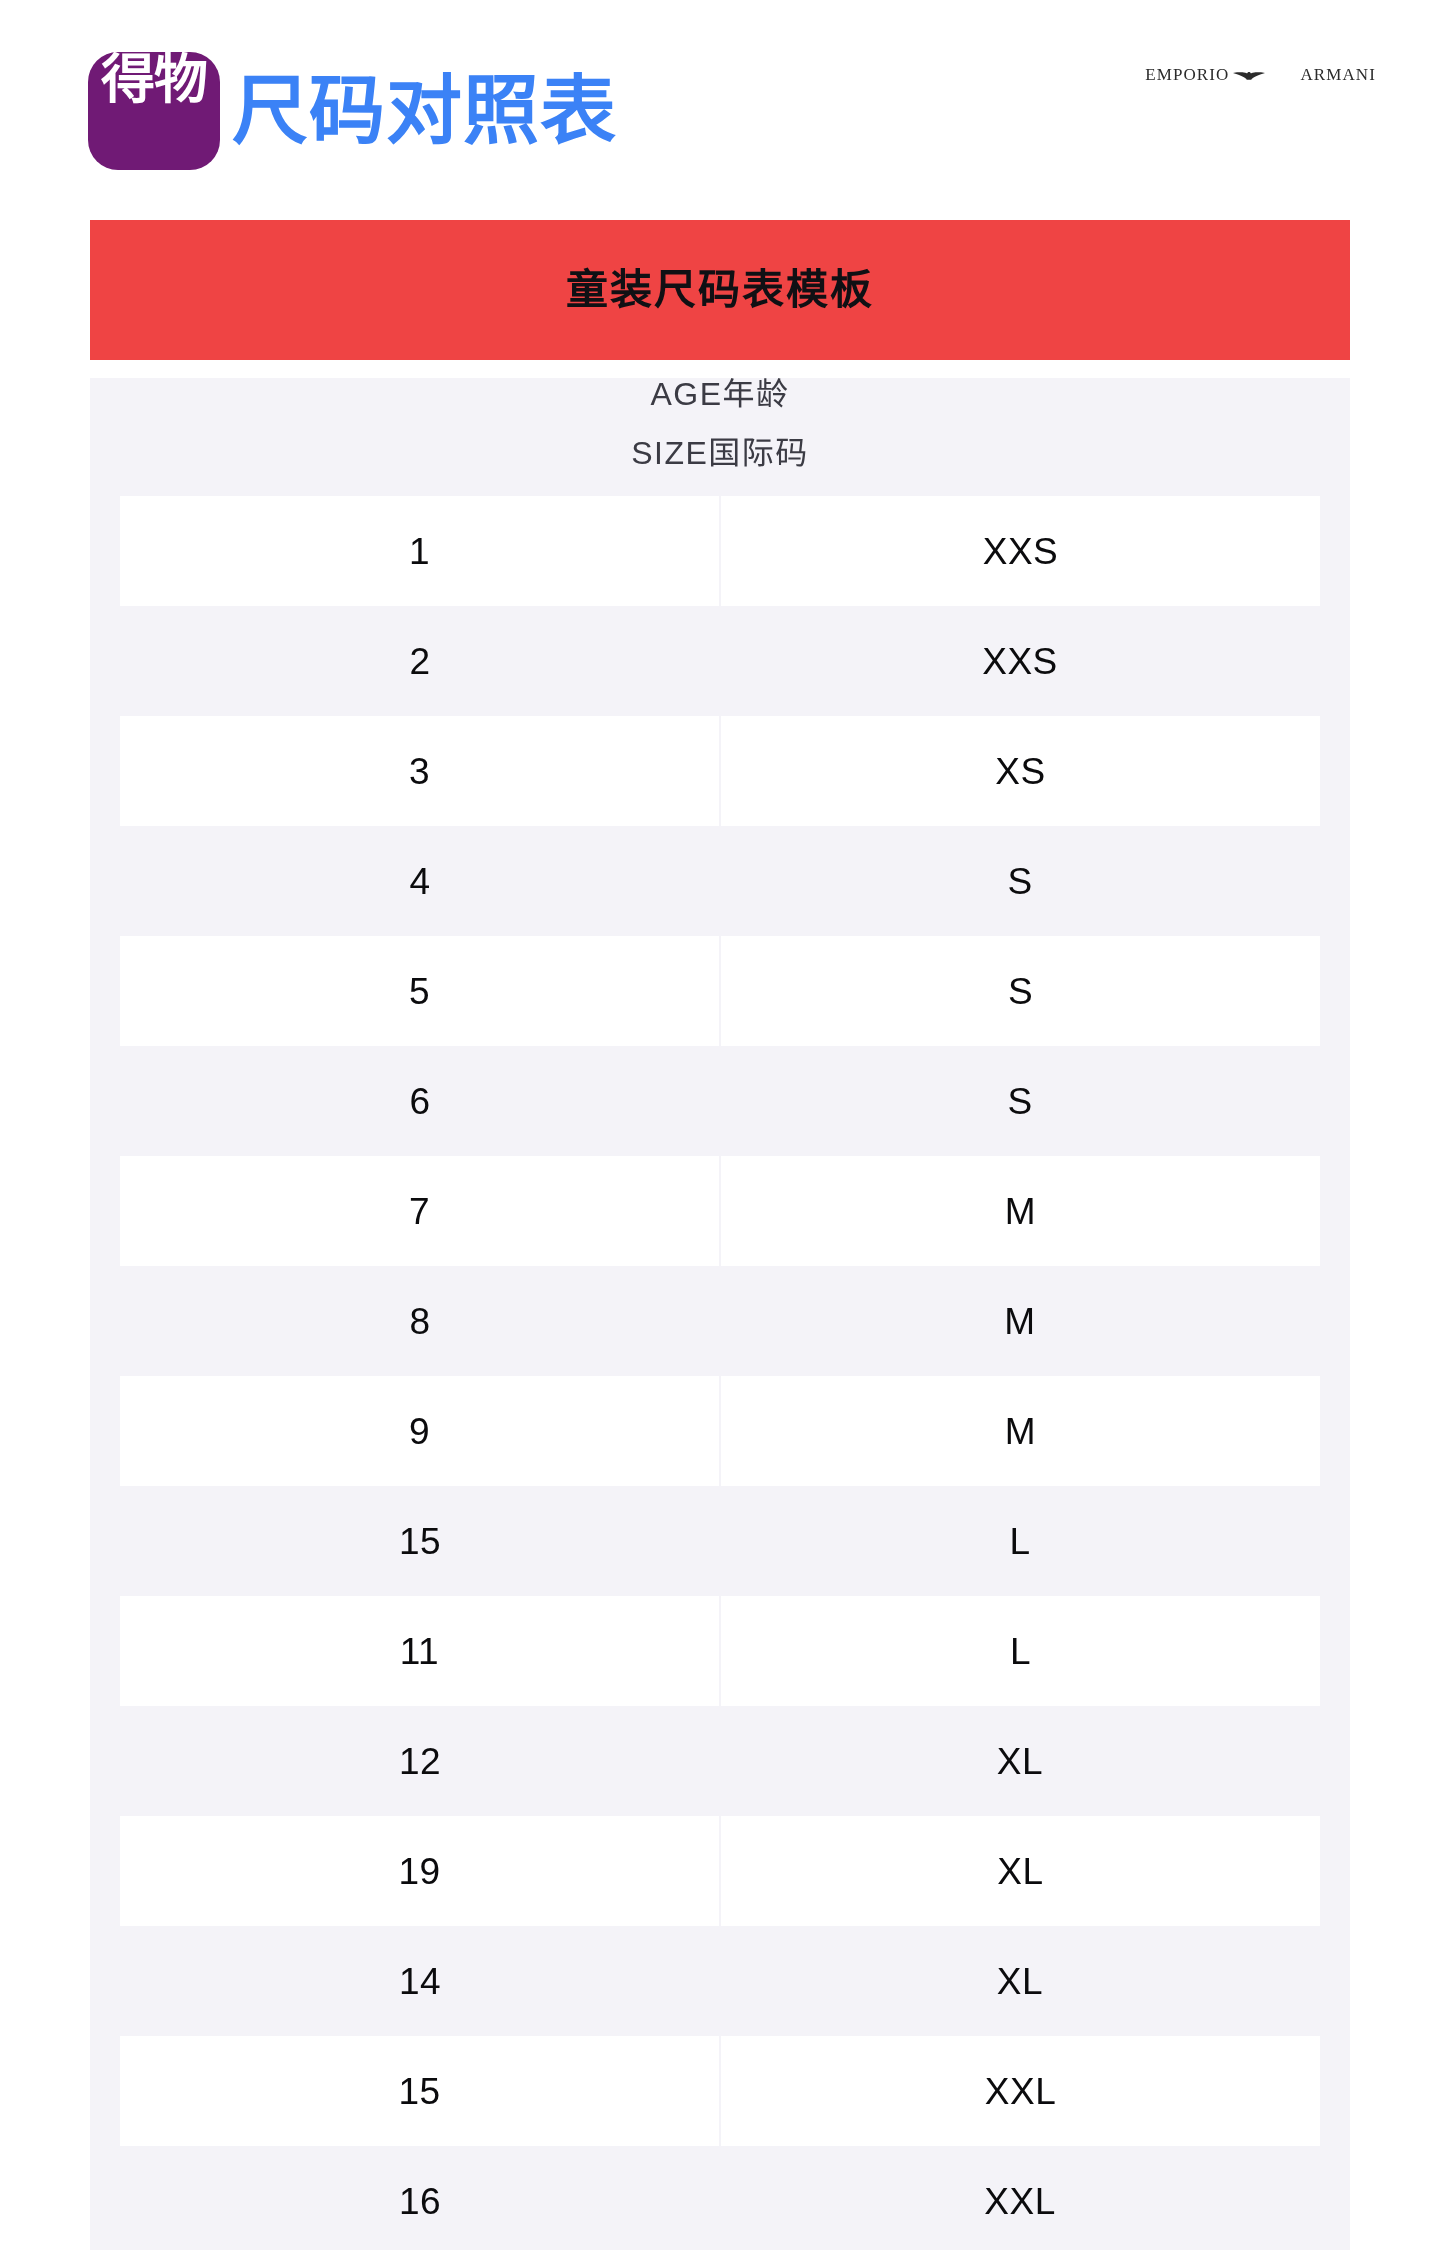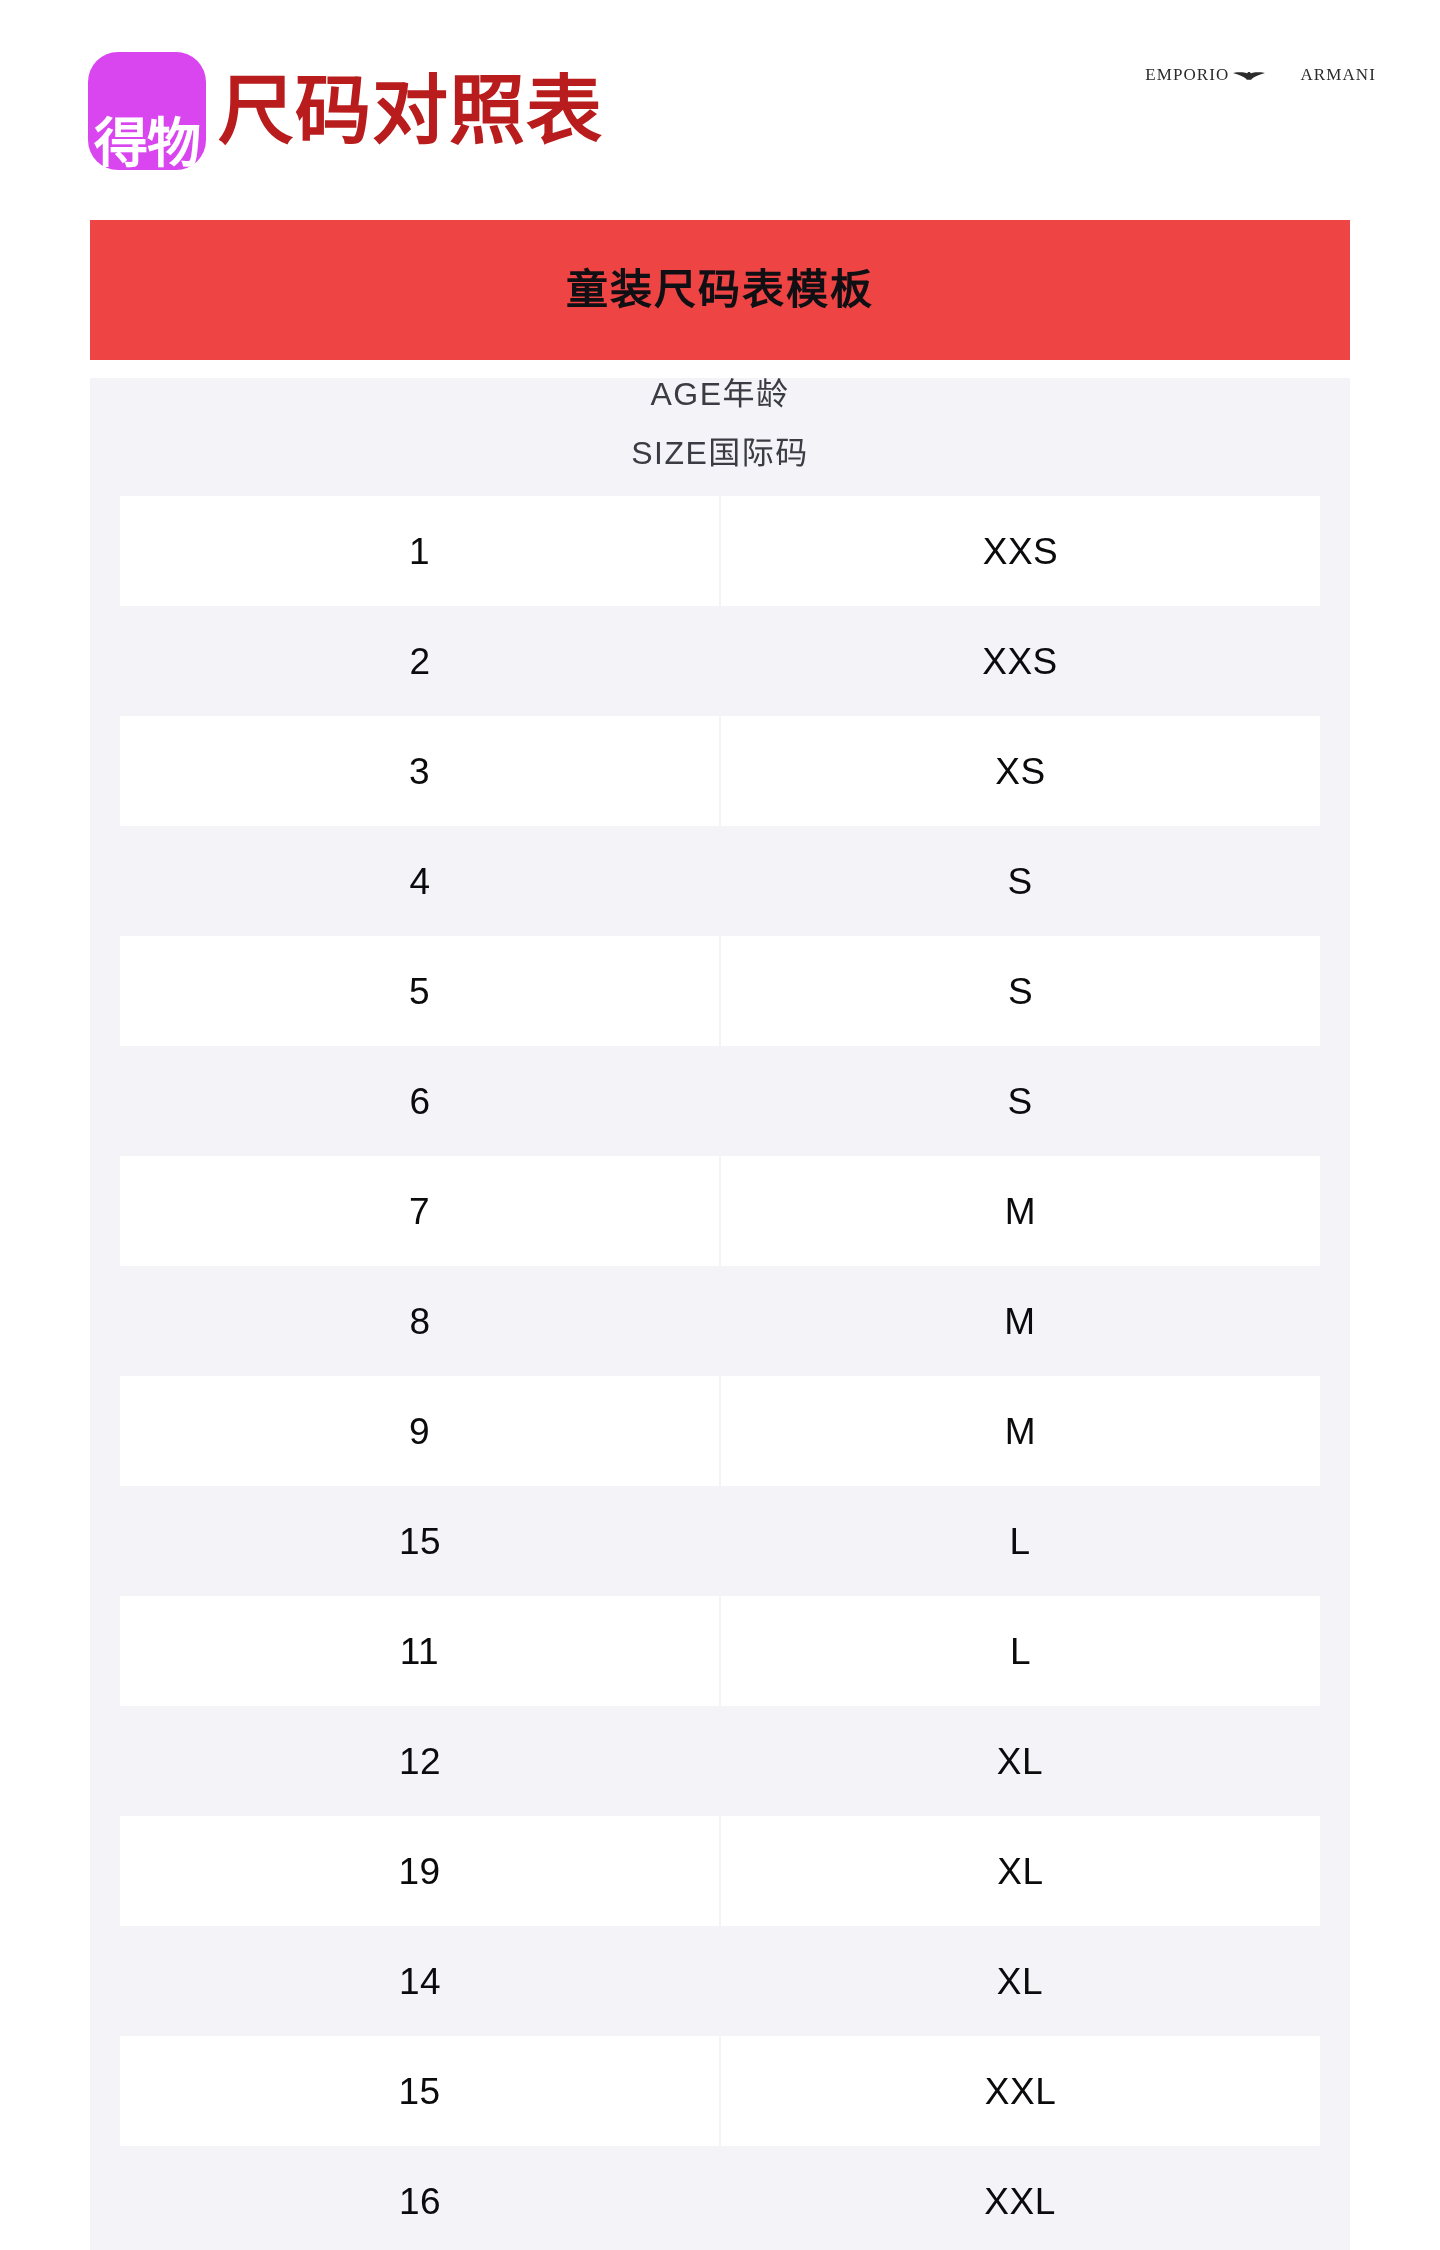--- a/index.html
+++ b/index.html
@@ -23,42 +23,42 @@
     box-sizing: border-box;
   }
   .brand-block {
     position: absolute;
     left: 88px;
     top: 22px;
     display: flex;
     align-items: center;
   }
   .app-logo {
-    width: 118px;
+    width: 132px;
     height: 118px;
     border-radius: 30px;
-    background: #d946ef;
-    display: flex;
-    align-items: flex-end;
+    background: #701a75;
+    display: flex;
+    align-items: flex-start;
     justify-content: center;
     flex: 0 0 auto;
   }
   .app-logo-text {
     color: #ffffff;
     font-size: 54px;
     line-height: 1;
     font-weight: 700;
     letter-spacing: -1px;
     font-family: "Liberation Sans", "DejaVu Sans", sans-serif;
   }
   .page-title {
     font-size: 76px;
     line-height: 1;
     font-weight: 700;
-    color: #b91c1c;
+    color: #3b82f6;
     margin-left: 12px;
     letter-spacing: 1px;
     white-space: nowrap;
   }
 
   .partner-logo {
     position: absolute;
     right: 64px;
     top: 66px;
     display: flex;

